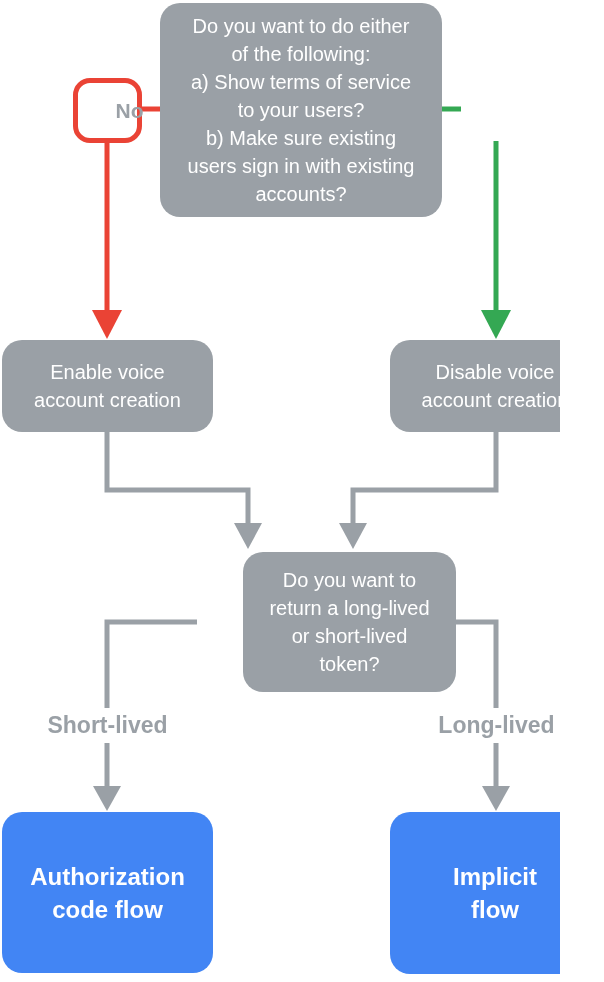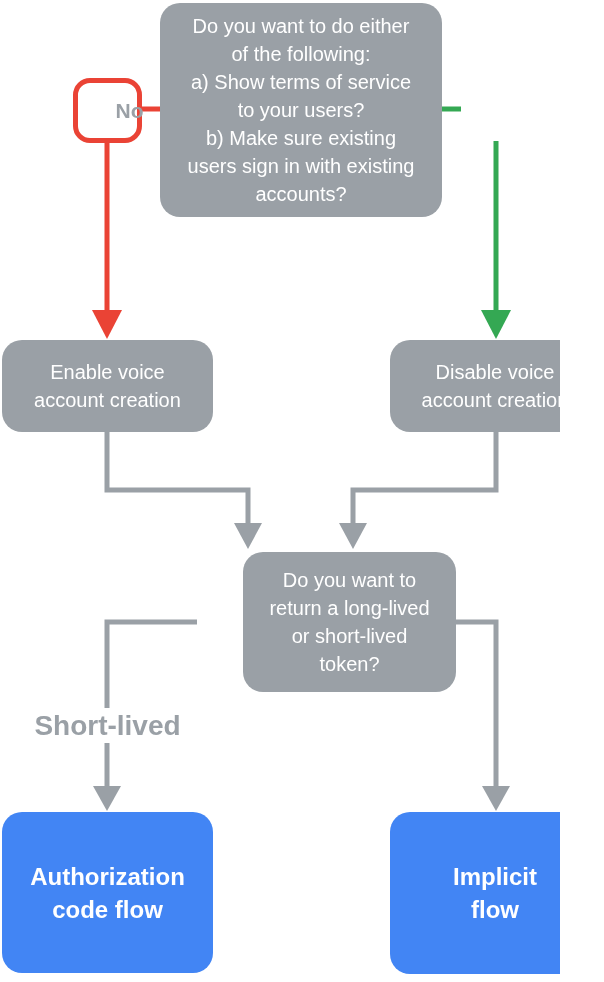--- a/index.html
+++ b/index.html
@@ -63,21 +63,21 @@
   .badge-yes { left: 461px; top: 78px; border: 5px solid var(--c-green, #34A853); }
 
   .edge-label {
     position: absolute;
     box-sizing: border-box;
     height: 35px;
     background: #ffffff;
     display: flex;
     align-items: center;
     justify-content: center;
-    font-size: 28px;
+    font-size: 23px;
     font-weight: bold;
     color: var(--c-label-text, #9AA0A6);
   }
   .label-short { left: 22px;  top: 708px; width: 171px; }
   .label-long  { left: 410px; top: 708px; width: 173px; }
 </style>
 </head>
 <body>
 
 <div id="canvas">
@@ -128,14 +128,15 @@
 code flow</div>
 
   <div class="node blue node-implicit">Implicit
 flow</div>
 
   <div class="badge badge-no">No</div>
 
 
   <div class="edge-label label-short">Short-lived</div>
 
+  <div class="edge-label label-long">Long-lived</div>
 
 </div>
 
 </body></html>

